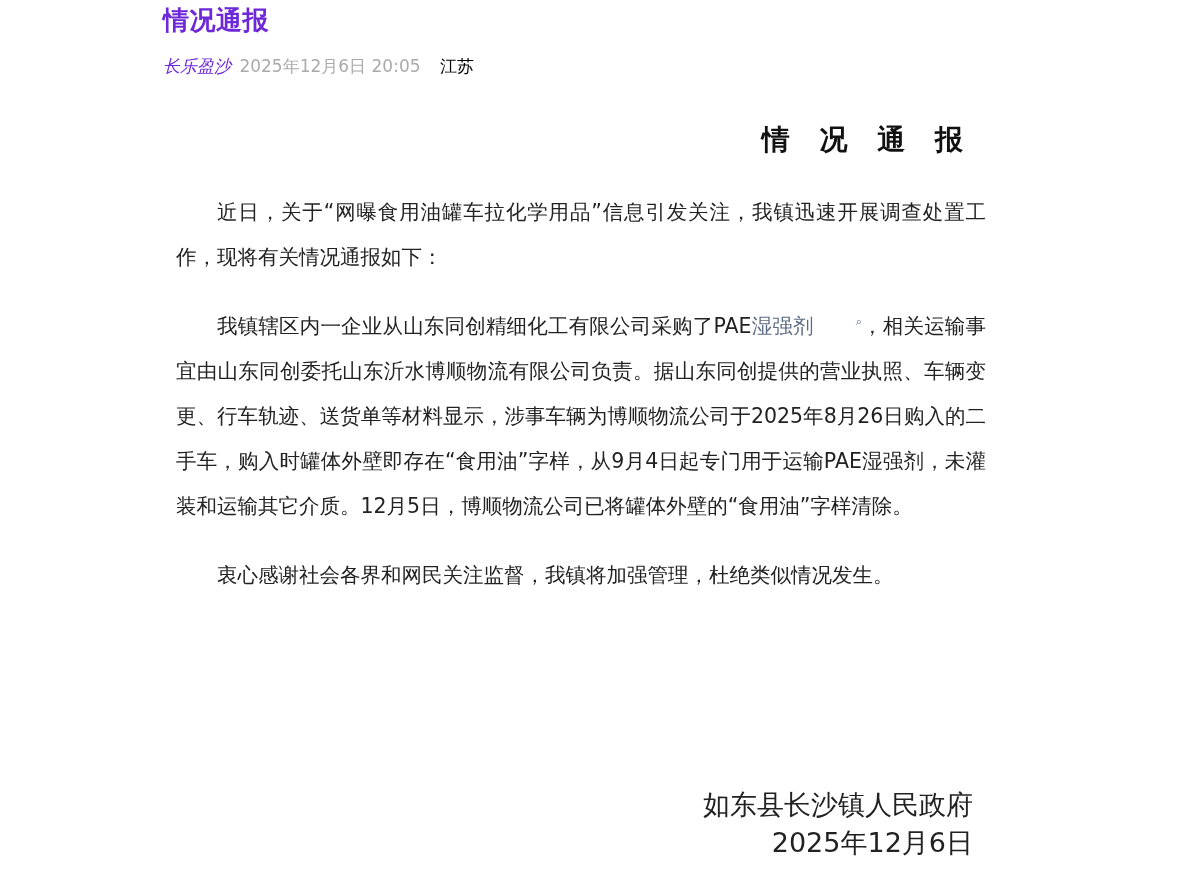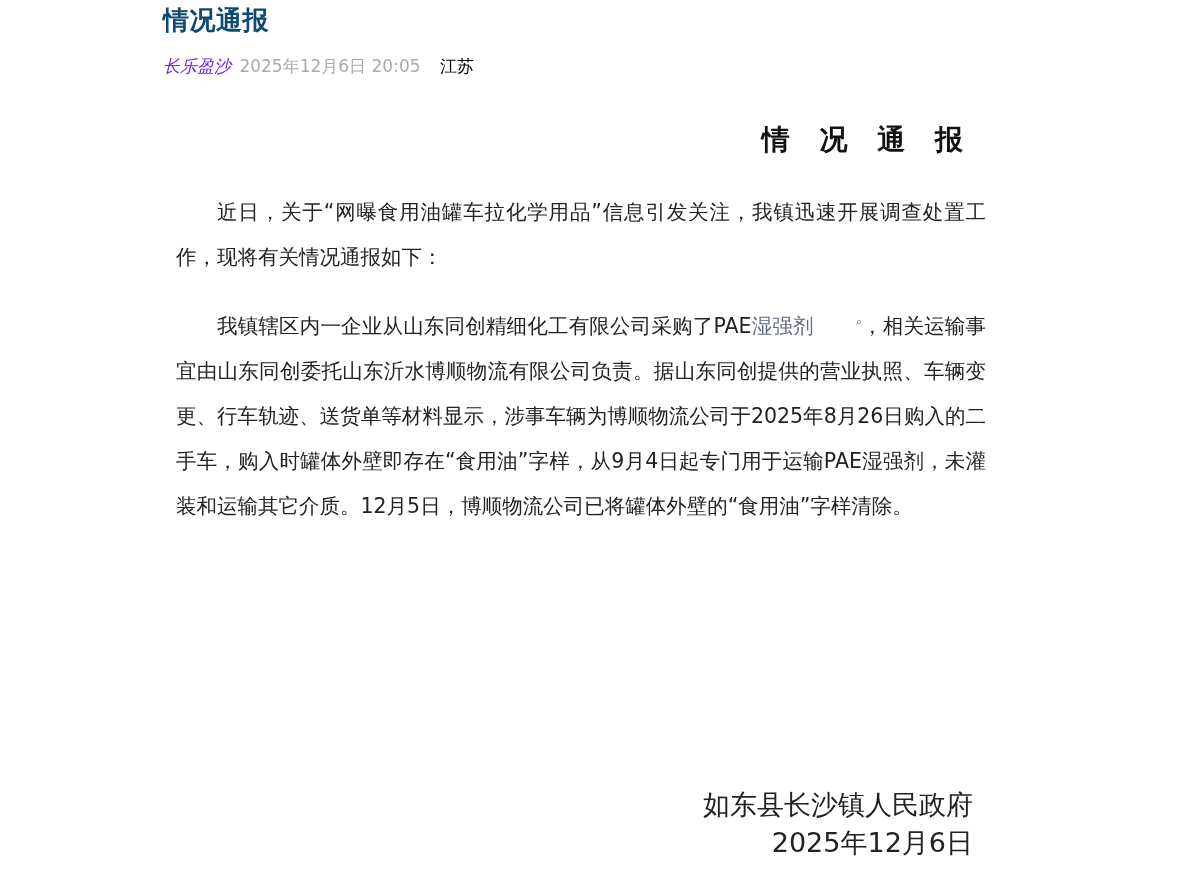--- a/index.html
+++ b/index.html
@@ -20,21 +20,21 @@
       left: 163px;
       top: 0;
       width: 830px;
     }
     .article-title {
       position: absolute;
       left: 0;
       top: 2px;
       font-size: 26px;
       font-weight: bold;
-      color: #0c4a6e;
+      color: #6d28d9;
       letter-spacing: 0.5px;
       margin: 0;
       line-height: 36px;
     }
     .meta {
       position: absolute;
       left: 0;
       top: 54px;
       font-size: 17px;
       line-height: 24px;
@@ -111,19 +111,20 @@
     <span class="author">长乐盈沙</span>
     <span class="date">2025年12月6日 20:05</span>
     <span class="location">江苏</span>
   </div>
 
   <div class="doc-heading">情 况 通 报</div>
 
   <div class="body-text">
     <p>近日，关于“网曝食用油罐车拉化学用品”信息引发关注，我镇迅速开展调查处置工作，现将有关情况通报如下：</p>
     <p><span>我镇辖区内一企业从山东同创精细化工有限公司采购了PAE</span><a class="link"><span>湿强剂</span><span class="search-icon">⌕</span></a><span>，相关运输事宜由山东同创委托山东沂水博顺物流有限公司负责。据山东同创提供的营业执照、车辆变更、行车轨迹、送货单等材料显示，涉事车辆为博顺物流公司于2025年8月26日购入的二手车，购入时罐体外壁即存在“食用油”字样，从9月4日起专门用于运输PAE湿强剂，未灌装和运输其它介质。12月5日，博顺物流公司已将罐体外壁的“食用油”字样清除。</span></p>
+    <p>衷心感谢社会各界和网民关注监督，我镇将加强管理，杜绝类似情况发生。</p>
   </div>
 
   <div class="signature">
     <div>如东县长沙镇人民政府</div>
     <div>2025年12月6日</div>
   </div>
 </div>
 
 </body></html>

